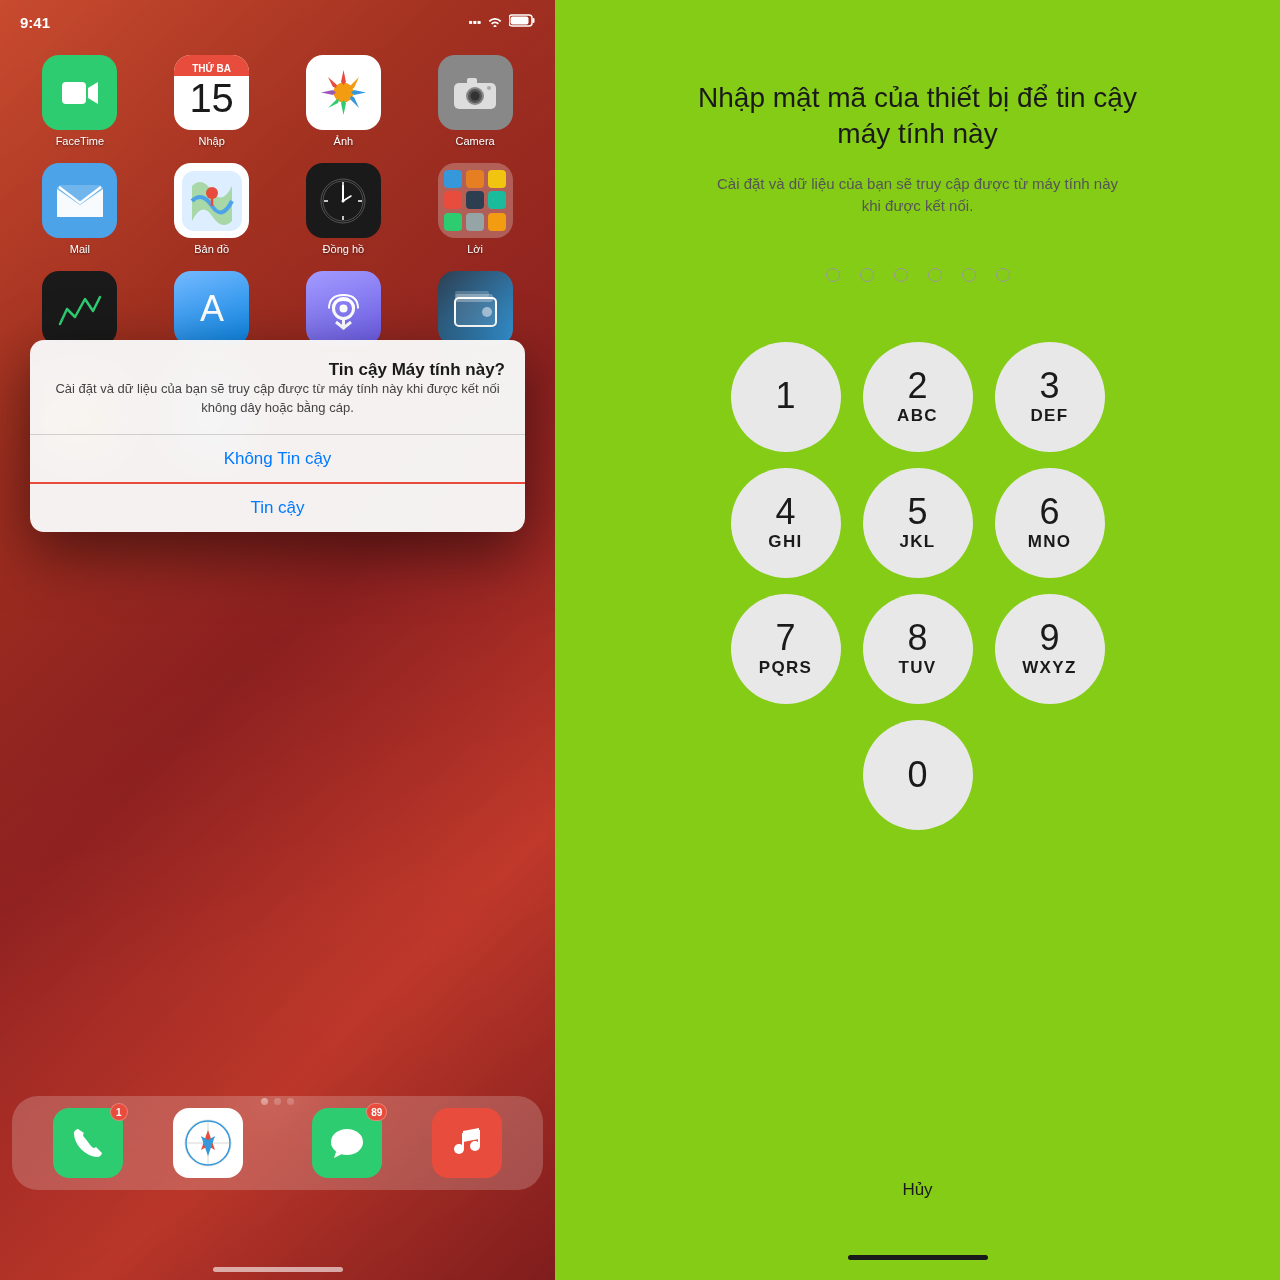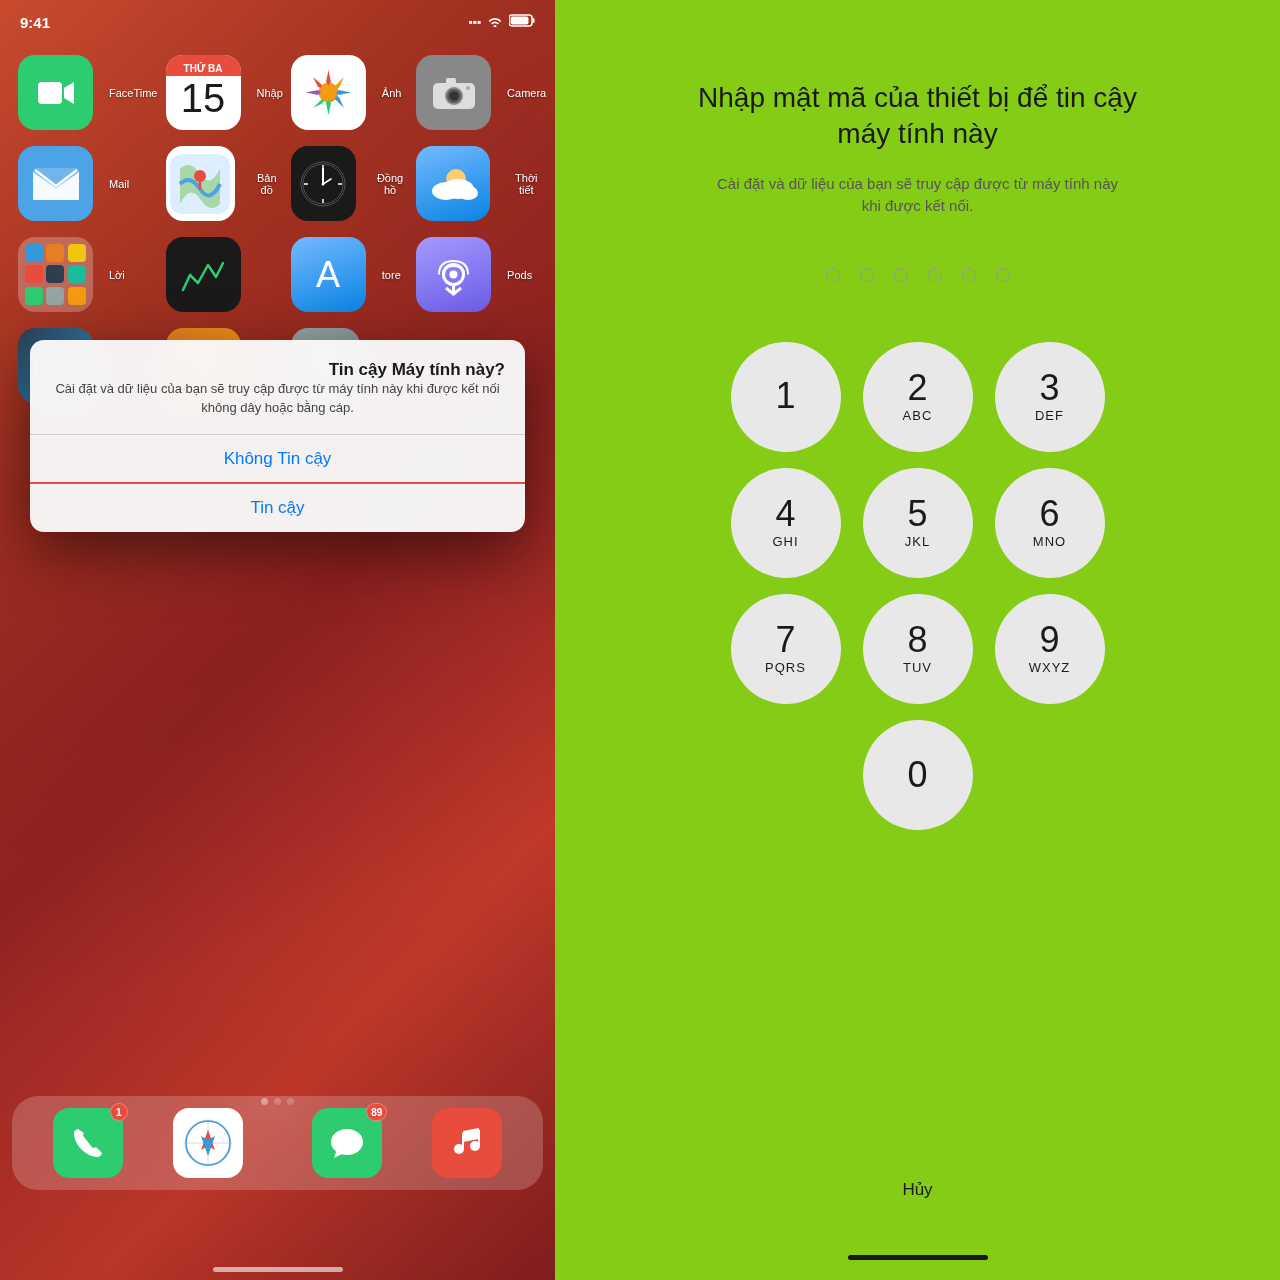--- a/index.html
+++ b/index.html
@@ -65,22 +65,23 @@
       top: 55px;
       left: 18px;
       right: 18px;
       display: grid;
       grid-template-columns: repeat(4, 1fr);
       gap: 16px 8px;
     }
 
     .app-item {
       display: flex;
-      align-items: center;
-      gap: 16px;
+      flex-direction: column;
+      align-items: center;
+      gap: 5px;
     }
     .app-icon {
       width: 75px;
       height: 75px;
       border-radius: 17px;
       display: flex;
       align-items: center;
       justify-content: center;
       font-size: 32px;
       color: white;
@@ -304,22 +305,22 @@
       border: none;
       margin: 0 auto;
     }
     .key-number {
       font-size: 36px;
       font-weight: 300;
       color: #1a1a1a;
       line-height: 1;
     }
     .key-letters {
-      font-size: 13px;
-      font-weight: 400;
+      font-size: 17px;
+      font-weight: 700;
       color: #1a1a1a;
       letter-spacing: 0.08em;
       margin-top: 2px;
     }
 
     
     .keypad-bottom {
       display: flex;
       justify-content: center;
       margin-top: 16px;
@@ -495,31 +496,20 @@
             <line x1="6" y1="25" x2="10" y2="25" stroke="white" stroke-width="1.5"></line>
             <line x1="40" y1="25" x2="44" y2="25" stroke="white" stroke-width="1.5"></line>
             <line x1="25" y1="25" x2="25" y2="10" stroke="white" stroke-width="2" stroke-linecap="round"></line>
             <line x1="25" y1="25" x2="33" y2="20" stroke="white" stroke-width="1.5" stroke-linecap="round"></line>
             <circle cx="25" cy="25" r="1.5" fill="white"></circle>
           </svg>
       </div>
       <span class="app-label">Đồng hồ</span>
     </div>
 
-    <div class="app-item">
-      <div class="app-icon" style="background:linear-gradient(160deg,#74b9ff,#0984e3);">
-        <svg width="55" height="45" viewBox="0 0 55 45">
-            <circle cx="30" cy="18" r="10" fill="#fdcb6e"></circle>
-            <ellipse cx="20" cy="30" rx="14" ry="9" fill="white"></ellipse>
-            <ellipse cx="32" cy="28" rx="16" ry="10" fill="white"></ellipse>
-            <ellipse cx="42" cy="32" rx="10" ry="7" fill="white"></ellipse>
-          </svg>
-      </div>
-      <span class="app-label">Thời tiết</span>
-    </div>
 
     <div class="app-item">
       <div class="folder-icon">
         <div class="folder-mini blue"></div>
         <div class="folder-mini orange"></div>
         <div class="folder-mini yellow"></div>
         <div class="folder-mini red"></div>
         <div class="folder-mini dark"></div>
         <div class="folder-mini teal"></div>
         <div class="folder-mini green"></div>

